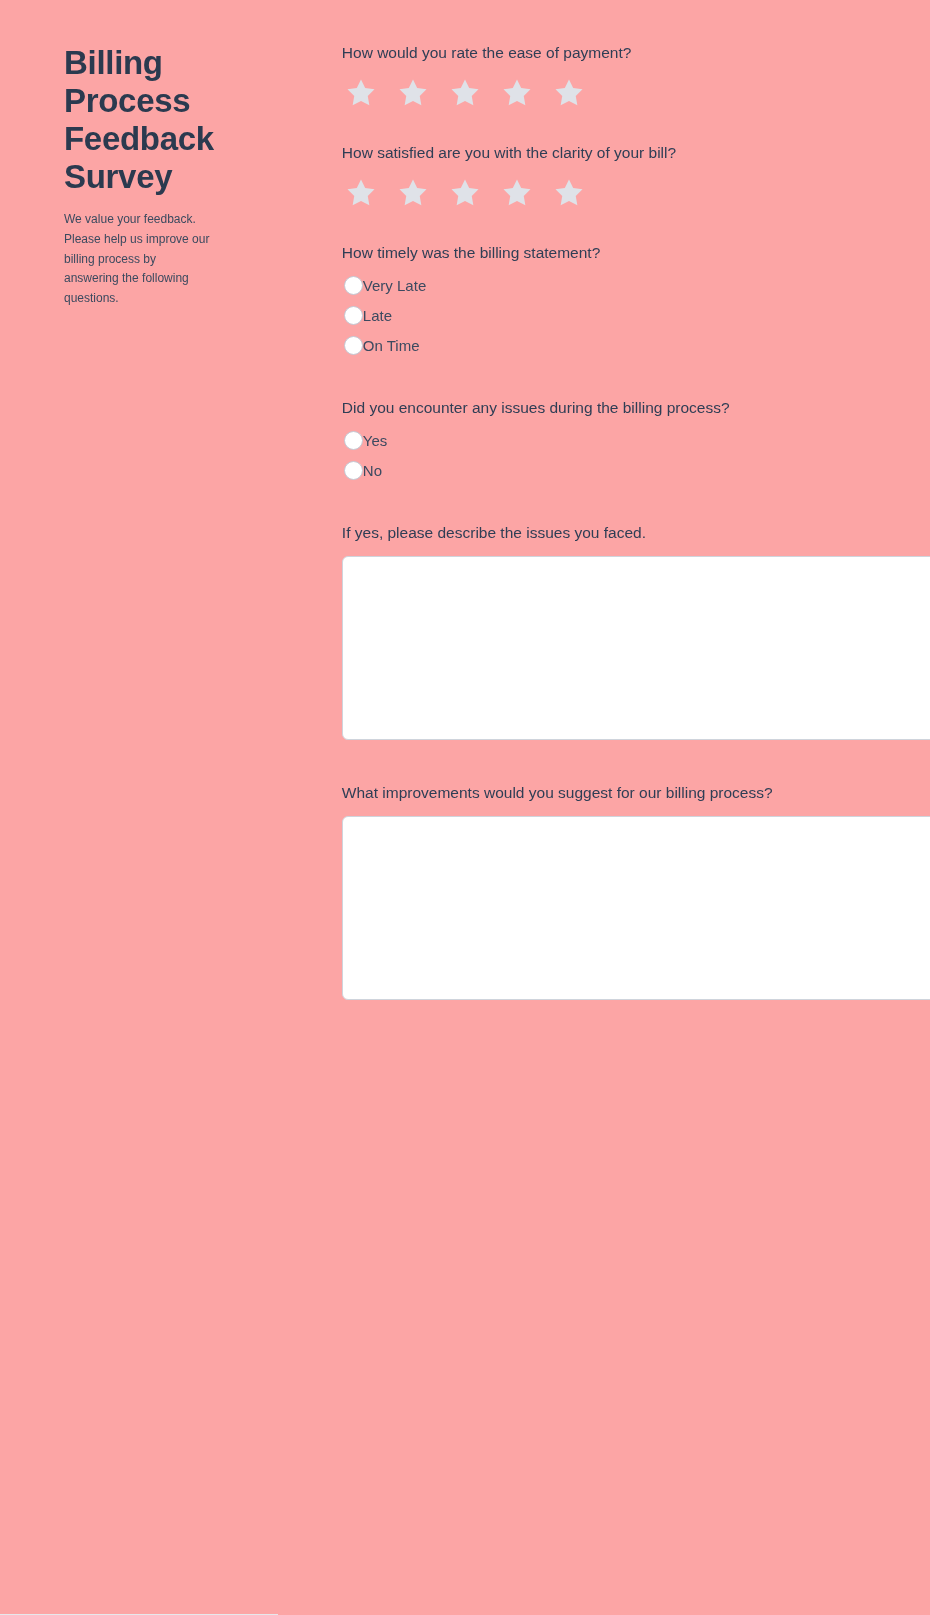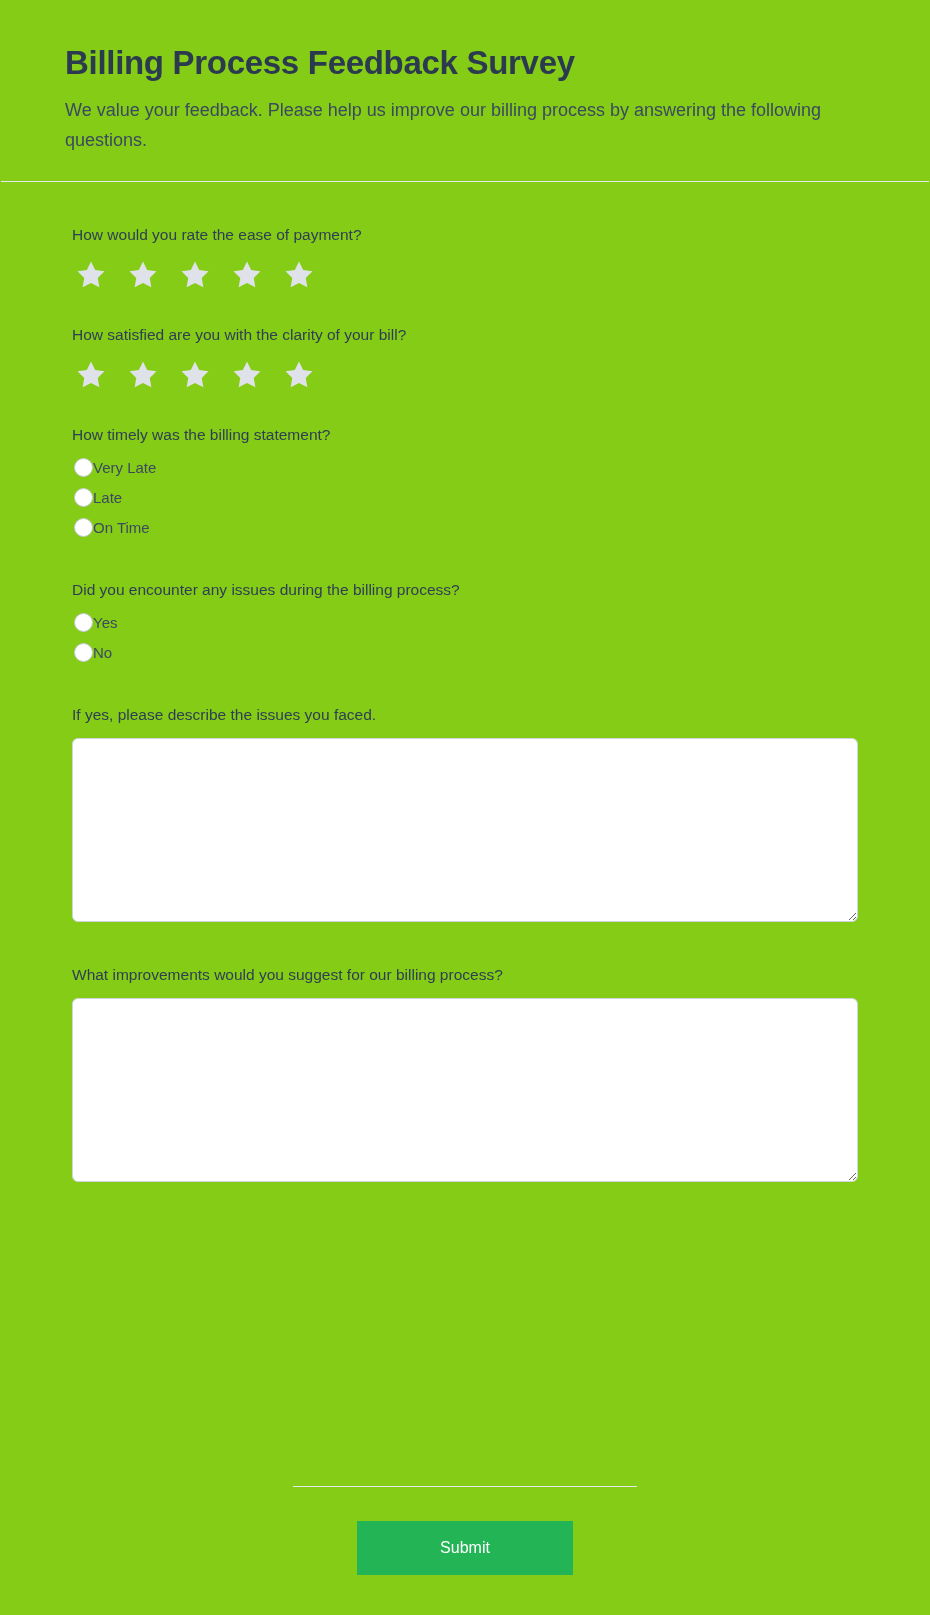--- a/index.html
+++ b/index.html
@@ -10,38 +10,37 @@
   }
   body {
     width: 930px;
     min-height: 1615px;
     font-family: "Liberation Sans", sans-serif;
     color: #2f3b52;
   }
   .page {
     width: 930px;
     min-height: 1615px;
-    background: #84cc16;
-    display: flex;
-    flex-direction: column;
-    align-items: center;
+    background: #fca5a5;
+    display: flex;
+    flex-direction: row;
   }
   .header {
     padding: 44px 64px 26px 64px;
     border-bottom: 1px solid #e6e8ec;
   }
   .title {
     font-size: 33px;
     font-weight: bold;
     color: #2b3a4f;
     margin: 0 0 14px 0;
     letter-spacing: -0.3px;
   }
   .subtitle {
-    font-size: 18px;
+    font-size: 12px;
     line-height: 1.65;
     color: #3b4a5f;
     max-width: 800px;
     margin: 0;
   }
   .form-body {
     padding: 44px 64px 30px 64px;
     flex: 1;
   }
   .question-block {

